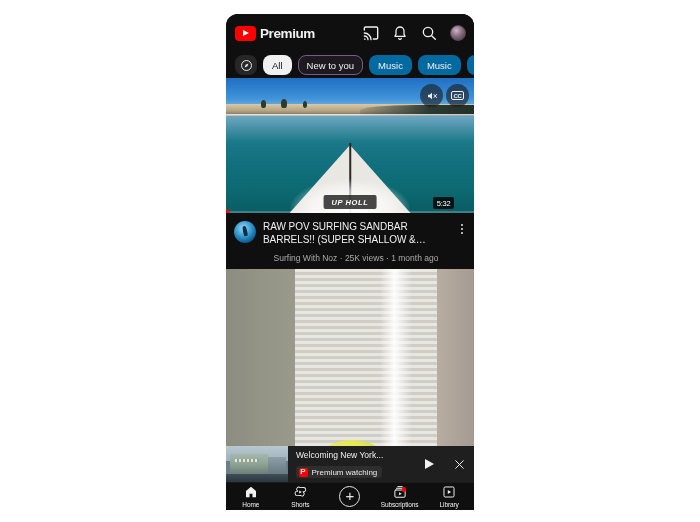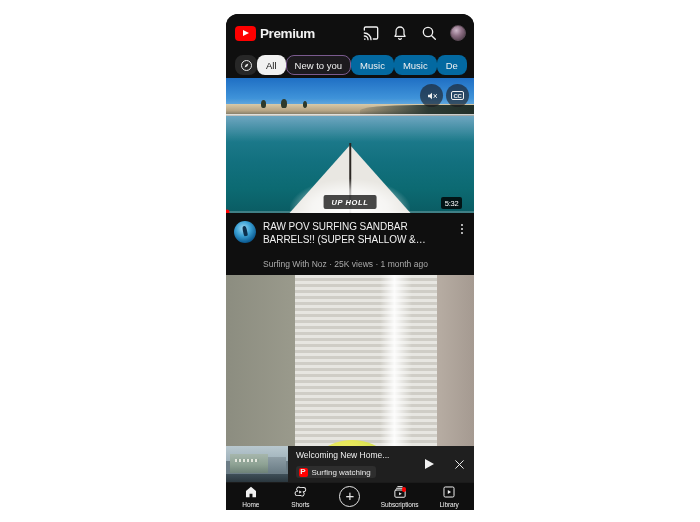--- a/index.html
+++ b/index.html
@@ -61,20 +61,21 @@
     width: 16px; height: 16px; border-radius: 50%;
     background: radial-gradient(circle at 38% 32%, #cdb7c9 0%, #8d6f84 42%, #3e2f3a 100%);
     border: 1px solid #5b4a56;
     flex: 0 0 auto;
   }
   
   .chipbar {
     flex: 0 0 26px;
     display: flex;
     align-items: center;
+    gap: 6px;
     padding: 0 0 0 9px;
     background: #0f0f0f;
     overflow: hidden;
     white-space: nowrap;
   }
   .chip-explore {
     width: 22px; height: 20px;
     background: #272727;
     border-radius: 8px;
     display: flex; align-items: center; justify-content: center;
@@ -181,21 +182,21 @@
     color: #ffffff;
     font-size: 7.5px;
     font-weight: bold;
     font-style: italic;
     letter-spacing: 0.6px;
     padding: 2.5px 8px;
     border-radius: 2px;
   }
   .duration {
     position: absolute;
-    right: 12px; bottom: 4px;
+    right: 20px; bottom: 4px;
     background: rgba(0,0,0,0.8);
     color: #fff;
     font-size: 7.5px;
     padding: 1.5px 3.5px;
     border-radius: 2px;
     letter-spacing: -0.2px;
   }
   .progress {
     position: absolute;
     left: 0; bottom: 0; width: 100%; height: 2.5px;
@@ -236,23 +237,24 @@
     font-weight: 500;
     letter-spacing: -0.05px;
     overflow: hidden;
     display: -webkit-box;
     -webkit-line-clamp: 2;
     -webkit-box-orient: vertical;
   }
   .v-sub {
     color: #aaaaaa;
     font-size: 8.5px;
-    margin-top: 13px;
+    margin-top: 7px;
     white-space: nowrap;
     overflow: hidden;
+    text-align: center;
   }
   .kebab {
     flex: 0 0 auto;
     width: 12px;
     display: flex; flex-direction: column;
     align-items: center; justify-content: flex-start;
     gap: 2.2px; padding-top: 3px;
   }
   .kebab i { width: 2px; height: 2px; background: #e6e6e6; border-radius: 50%; display:block; }
   
@@ -538,24 +540,24 @@
     </div>
 
     <div class="miniplayer">
       <div class="mp-thumb">
         <div class="mp-sky"></div>
         <div class="mp-bldg"></div>
         <div class="mp-bldgR"></div>
         <div class="mp-water"></div>
       </div>
       <div class="mp-txt">
-        <div class="mp-title">Welcoming New Home...</div>
+        <div class="mp-title">Welcoming New York...</div>
         <div class="mp-badge">
           <span class="p-mark">P</span>
-          <span>Surfing watching</span>
+          <span>Premium watching</span>
         </div>
       </div>
       <div class="mp-ctrl">
         <span class="play-tri"></span>
       </div>
       <div class="mp-ctrl">
         <svg width="13" height="13" viewBox="0 0 24 24" fill="none" stroke="#f1f1f1" stroke-width="1.8" stroke-linecap="round">
           <path d="M5 5l14 14M19 5L5 19"></path>
         </svg>
       </div>

